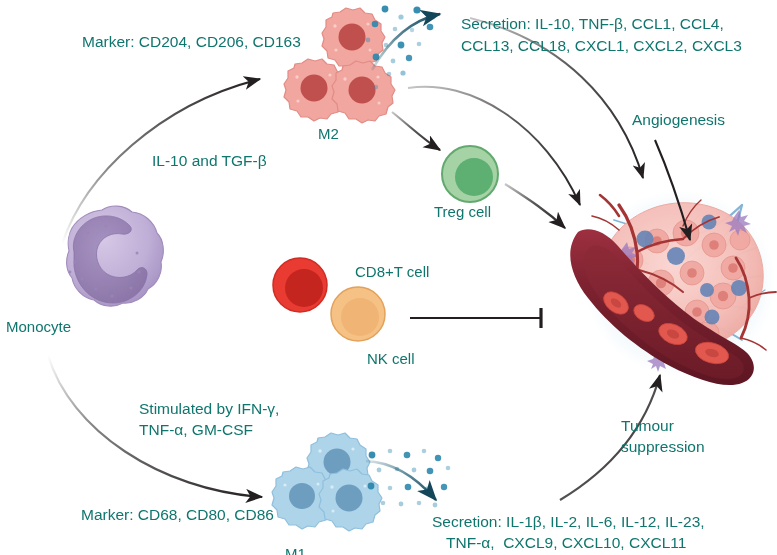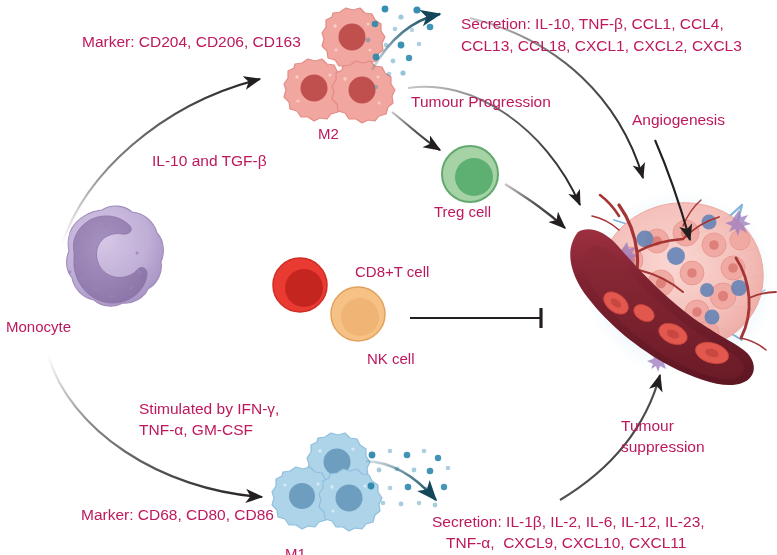--- a/index.html
+++ b/index.html
@@ -4,21 +4,21 @@
 <title>Macrophage Polarization Diagram</title>
 <style>
   html,body{margin:0;padding:0;background:#ffffff;}
   body{
     width:777px;height:555px;overflow:hidden;
     font-family:"Liberation Sans","DejaVu Sans",sans-serif;
     color:#231f20;
   }
   #stage{position:relative;width:777px;height:555px;background:#fff;}
   #stage svg.layer{position:absolute;left:0;top:0;width:777px;height:555px;overflow:visible;}
-  .lbl{position:absolute;white-space:pre;line-height:1.22;color:#be185d;}
+  .lbl{position:absolute;white-space:pre;line-height:1.22;color:#0f766e;}
   .t16{font-size:15.5px;}
   .cellname{font-size:15px;}
 </style>
 </head>
 <body>
 
 <div id="stage">
 
   <svg class="layer" viewBox="0 0 777 555">
     <defs>
@@ -395,21 +395,20 @@
 
   <div class="lbl t16" style="left:82px;top:33px;">Marker: CD204, CD206, CD163</div>
 
   <div class="lbl t16" style="left:152px;top:152px;">IL-10 and TGF-β</div>
 
   <div class="lbl cellname" style="left:318px;top:125px;">M2</div>
 
   <div class="lbl t16" style="left:461px;top:15px;">Secretion: IL-10, TNF-β, CCL1, CCL4,</div>
   <div class="lbl t16" style="left:461px;top:37px;text-align:center;">CCL13, CCL18, CXCL1, CXCL2, CXCL3</div>
 
-  <div class="lbl t16" style="left:411px;top:93px;">Tumour Progression</div>
 
   <div class="lbl t16" style="left:632px;top:111px;">Angiogenesis</div>
 
   <div class="lbl cellname" style="left:434px;top:203px;">Treg cell</div>
 
   <div class="lbl cellname" style="left:6px;top:318px;">Monocyte</div>
 
   <div class="lbl cellname" style="left:334px;top:263px;margin-left:21px;">CD8+T cell</div>
 
   <div class="lbl cellname" style="left:367px;top:350px;">NK cell</div>

